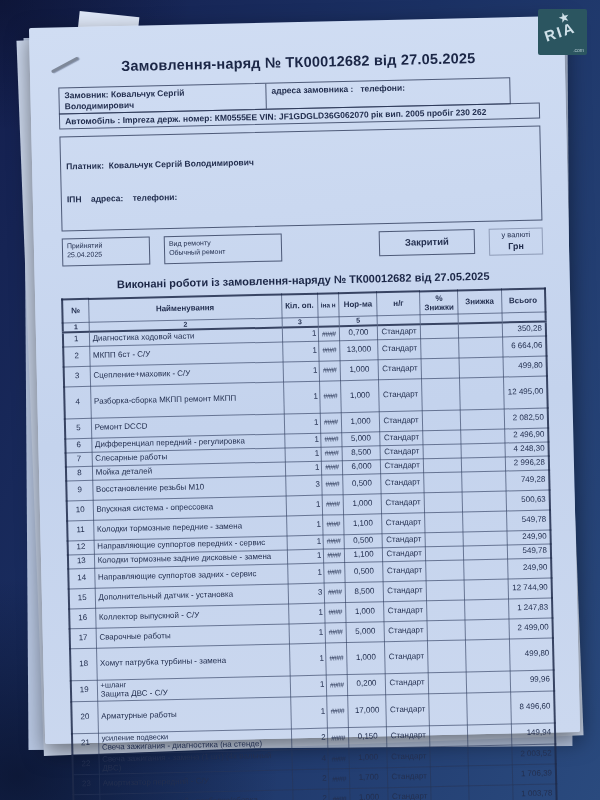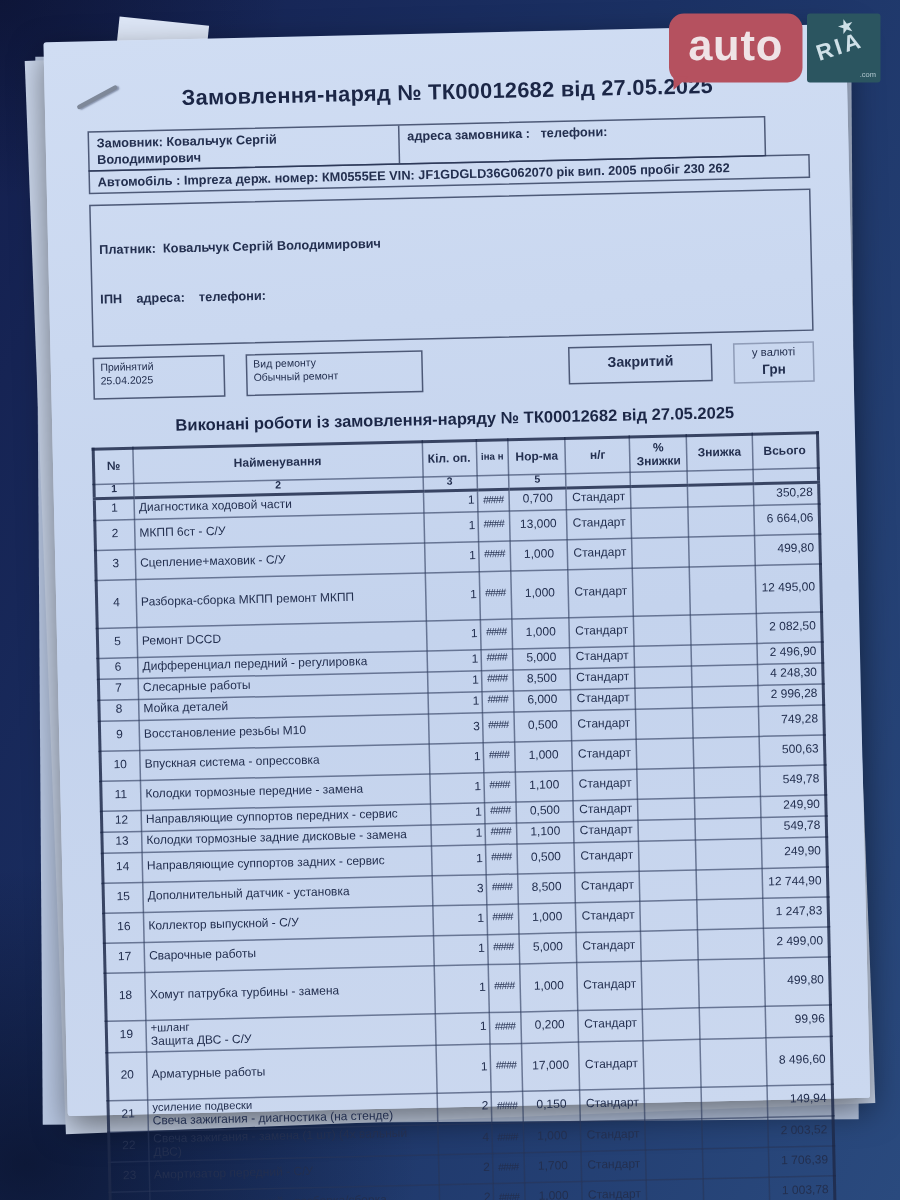--- a/index.html
+++ b/index.html
@@ -88,21 +88,20 @@
   td.c-price { text-align:center; font-size:7px; letter-spacing:-.5px; padding:1px 0; }
   td.c-norm  { text-align:center; }
   td.c-ng    { text-align:center; }
   td.c-total { text-align:right; }
   .note { font-size:7.5px; margin-bottom:1px; }
 </style>
 </head>
 <body>
 
 <div class="logo">
-  <div class="logo-auto">auto</div>
   <div class="logo-ria">
     <span class="ria-star">★</span>
     <span class="ria-text">RIA</span>
     <span class="ria-com">.com</span>
   </div>
 </div>
 
 <div class="stack s2"></div>
 <div class="stack s3"></div>
 <div class="stack s1"></div>

